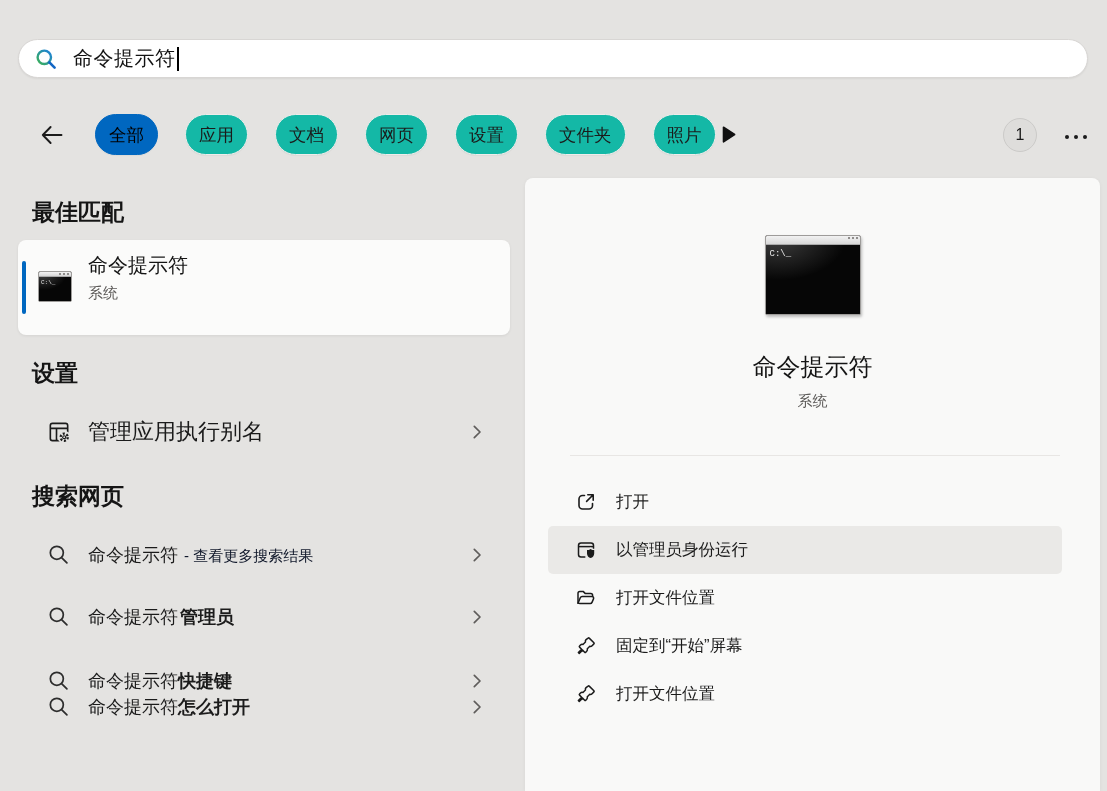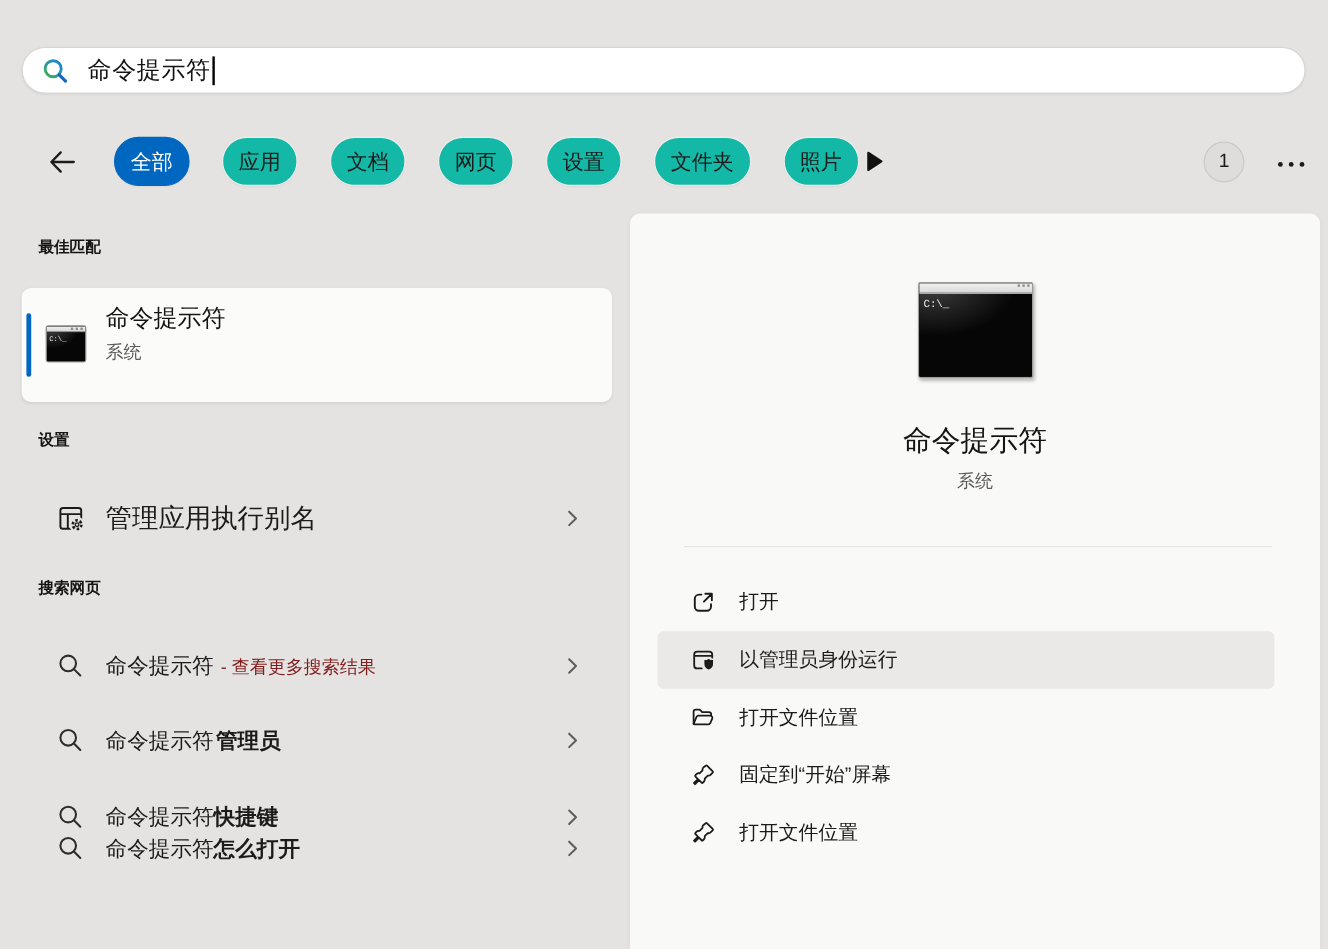--- a/index.html
+++ b/index.html
@@ -22,31 +22,31 @@
   .search-text { font-size:20px; color:#121212; letter-spacing:.5px; }
   .caret { display:inline-block; width:2px; height:24px; background:#000; margin-left:1px; vertical-align:-4px; }
   
   .back-btn { position:absolute; left:38px; top:121px; width:28px; height:28px; cursor:pointer; }
   .tabs { position:absolute; left:95px; top:114px; display:flex; gap:27px; align-items:center; }
   .tab {
     height:41px; border-radius:21px; padding:0 13px; font-size:17.5px;
     display:flex; align-items:center; background:#14b8a6;
     border:1px solid #eeedeb; box-shadow:0 1px 1px rgba(0,0,0,.04); cursor:pointer; white-space:nowrap;
   }
-  .tab.active { background:#0067c0; border-color:#0067c0; color:#ffffff; }
+  .tab.active { background:#0067c0; border-color:#0067c0; color:#000000; }
   .filters-expand { position:absolute; left:722px; top:126px; width:14px; height:17px; cursor:pointer; }
   .count-badge {
     position:absolute; left:1003px; top:118px; width:34px; height:34px; border-radius:50%;
     background:#dedddb; border:1px solid #cbcac8; display:flex; align-items:center; justify-content:center;
     font-size:16px; color:#1b1b1b; cursor:pointer;
   }
   .more-options { position:absolute; left:1060px; top:130px; display:flex; gap:5px; padding:5px; cursor:pointer; }
   .more-options i { width:4px; height:4px; border-radius:50%; background:#1b1b1b; }
   
-  .section-h { position:absolute; left:32px; font-size:13px; font-weight:700; color:#151515; }
+  .section-h { position:absolute; left:32px; font-size:23px; font-weight:700; color:#151515; }
   .bm-card {
     position:absolute; left:18px; top:240px; width:492px; height:95px;
     background:#fbfbfa; border-radius:8px; box-shadow:0 1px 3px rgba(0,0,0,.07); cursor:pointer;
   }
   .bm-accent { position:absolute; left:4px; top:21px; width:4px; height:53px; border-radius:2px; background:#0067c0; }
   .cmd-ico { border:1px solid #9e9c9a; border-radius:2px; background:#000; overflow:hidden; position:absolute; }
   .cmd-ico .tbar { background:linear-gradient(#f2f2f2,#d8d8d8); border-bottom:1px solid #aaa; position:relative; }
   .cmd-ico .tbar .dots { position:absolute; right:2px; top:1px; display:flex; gap:2px; }
   .cmd-ico .tbar .dots i { width:2px; height:2px; background:#8f8d8b; }
   .cmd-ico .body {
@@ -59,21 +59,21 @@
   .bm-cmd .body { font-size:6px; padding:2px 0 0 2px; }
   .bm-title { position:absolute; left:70px; top:12px; font-size:20px; color:#141414; }
   .bm-sub { position:absolute; left:70px; top:44px; font-size:15px; color:#5c5a58; }
   .row {
     position:absolute; left:18px; width:492px; height:48px;
     display:flex; align-items:center; cursor:pointer;
   }
   .row .lead { width:26px; height:26px; margin-left:28px; flex:0 0 auto; }
   .row .txt { margin-left:16px; font-size:22px; white-space:nowrap; }
   .row .txt.web { font-size:18px; }
-  .row .suffix { font-size:15px; color:#7f1d1d; margin-left:6px; }
+  .row .suffix { font-size:15px; color:#0f172a; margin-left:6px; }
   .row b { font-weight:700; }
   .row b.spaced { margin-left:2px; }
   .row .chev { position:absolute; right:24px; top:15px; width:18px; height:18px; }
   
   .preview {
     position:absolute; left:525px; top:178px; width:575px; height:613px;
     background:#f9f9f8; border-radius:8px 8px 0 0; box-shadow:0 1px 4px rgba(0,0,0,.05);
   }
   .pv-cmd { left:50%; transform:translateX(-50%); top:57px; width:96px; height:80px; box-shadow:1px 2px 3px rgba(0,0,0,.25); }
   .pv-cmd .tbar { height:9px; }

